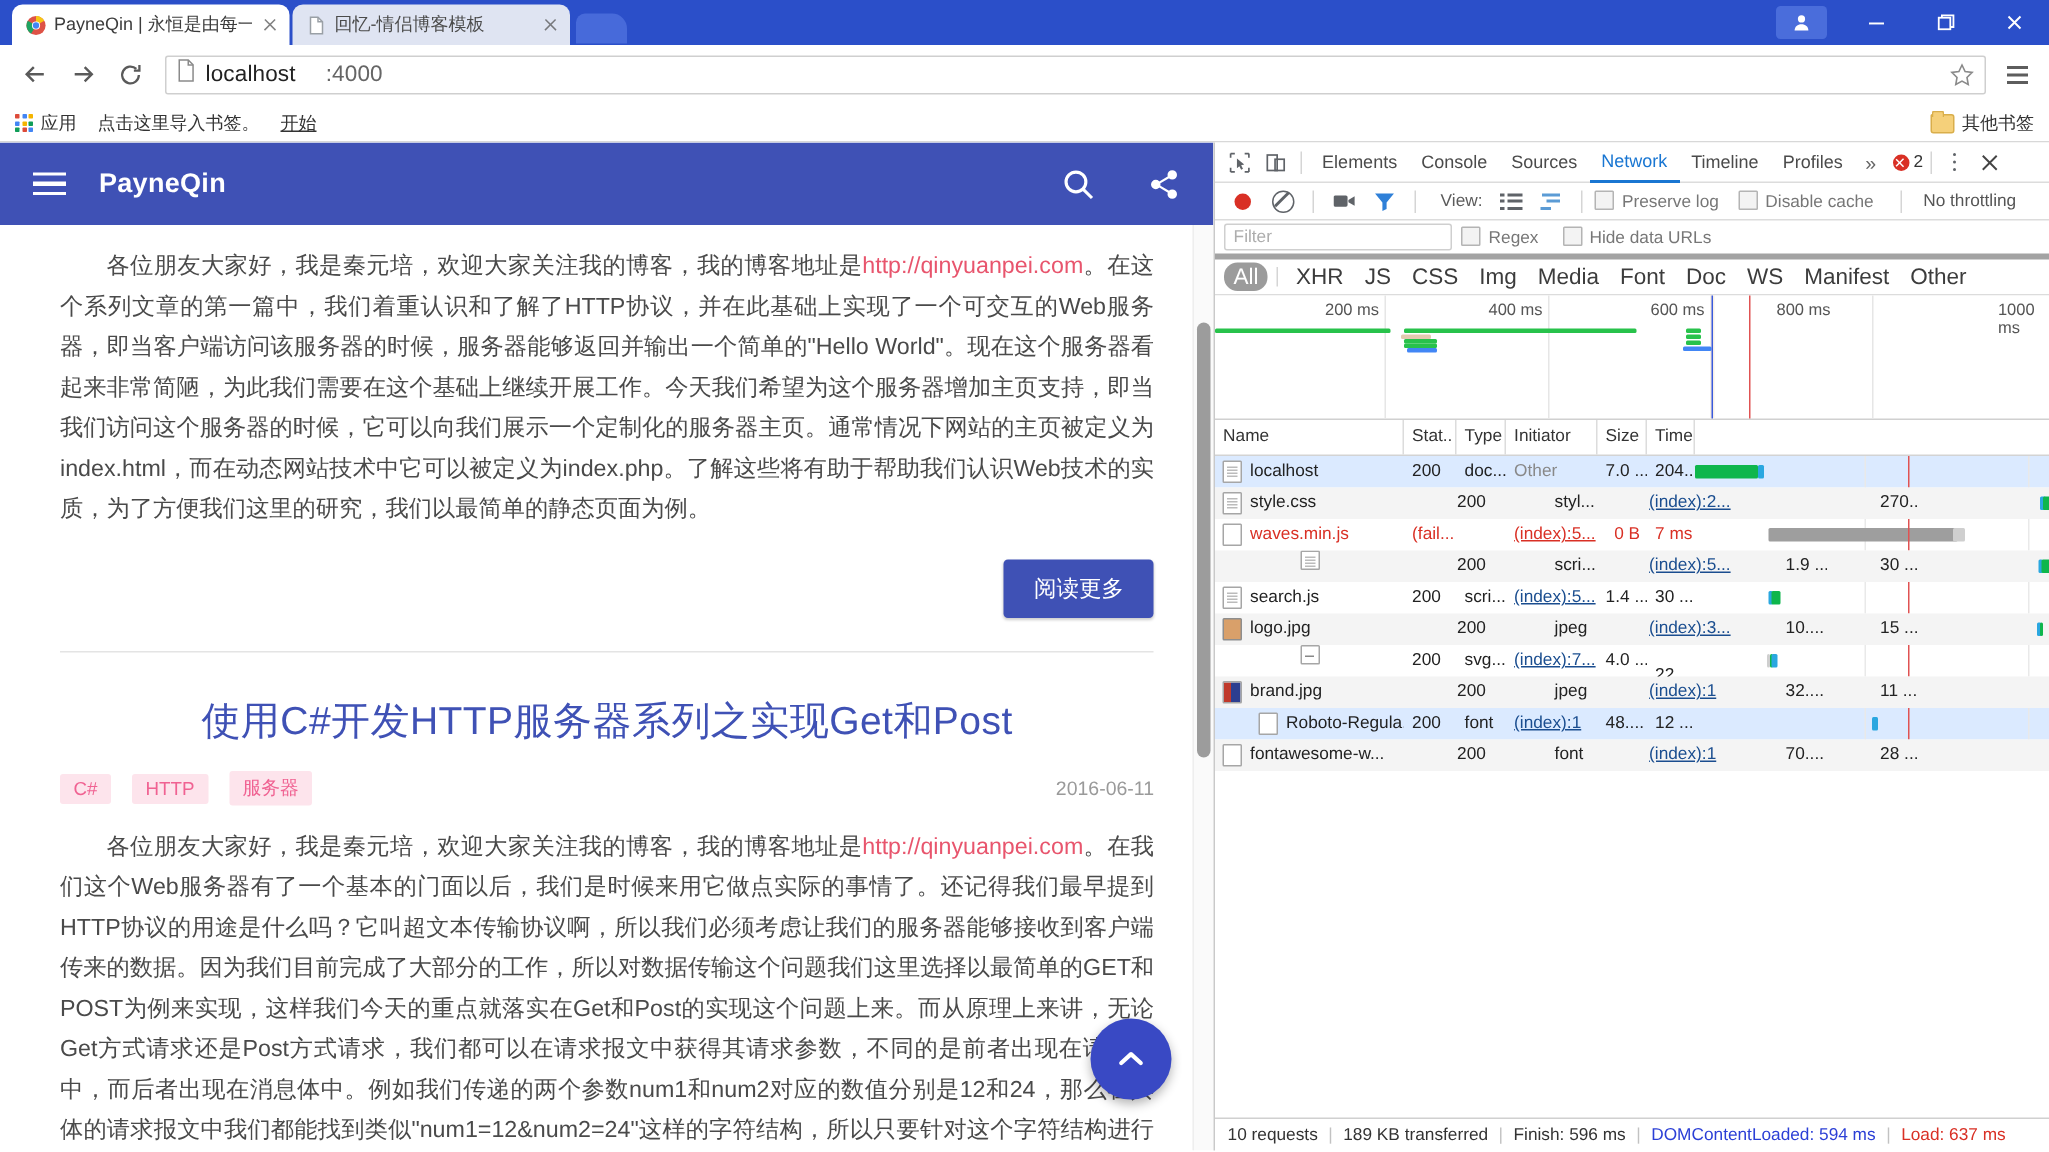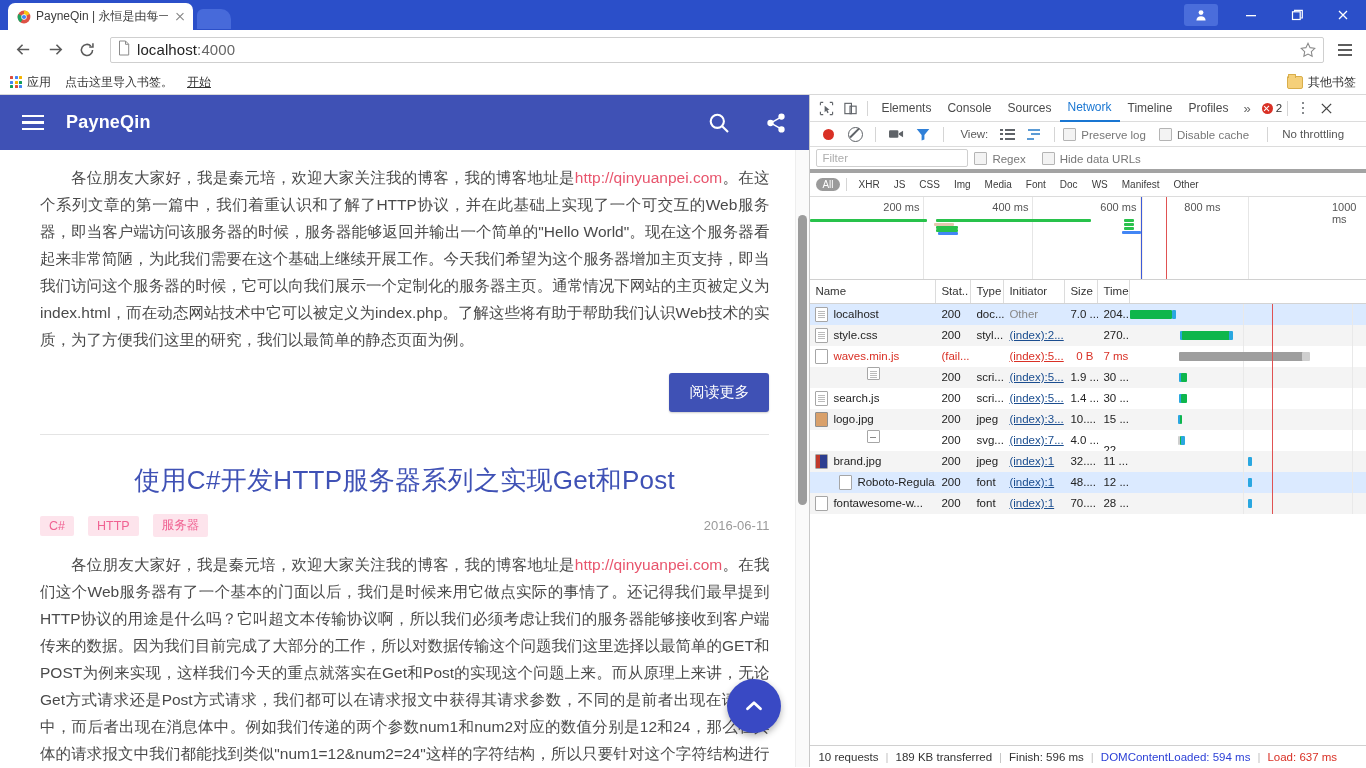--- a/index.html
+++ b/index.html
@@ -51,21 +51,21 @@
     padding:0 8px;box-sizing:border-box;gap:2px;
     border-bottom:1px solid #fff;
   }
   .navbtn{width:30px;height:30px;display:flex;align-items:center;justify-content:center;color:#5a5a5a;}
   .omnibox{
     flex:1;height:26px;margin:0 6px;border:1px solid #cfcfcf;border-radius:2px;
     display:flex;align-items:center;padding:0 6px;box-sizing:border-box;gap:6px;
     background:#fff;
   }
   .omnibox .urltext{font-size:15px;color:#222;letter-spacing:.1px;}
-  .omnibox .urltext .dim{color:#666;}
+  .omnibox .urltext .dim{color:#666;margin-left:20px;}
   .omni-star{width:18px;height:18px;color:#8a8a8a;}
   .menu-btn{width:26px;height:30px;display:flex;align-items:center;justify-content:center;}
   .menu-btn i{display:block;width:14px;height:2px;background:#5d5d5d;box-shadow:0 -5px 0 #5d5d5d,0 5px 0 #5d5d5d;}
 
   
   .bookmarkbar{
     height:25px;background:#fff;display:flex;align-items:center;
     padding:0 10px;box-sizing:border-box;font-size:12px;color:#333;gap:14px;
     border-bottom:1px solid #d8d8d8;position:relative;
   }
@@ -184,21 +184,21 @@
   .filterinput{
     width:152px;height:18px;border:1px solid #cfcfcf;border-radius:2px;background:#fff;
     font-size:11.5px;color:#333;padding:0 5px;box-sizing:border-box;font-family:inherit;
   }
   .filterinput::placeholder{color:#adadad;}
 
   .dt-typebar{
     height:24px;border-bottom:1px solid #dcdcdc;padding:0 6px;box-sizing:border-box;
     display:flex;align-items:center;gap:2px;
   }
-  .typechip{padding:1px 6px;border-radius:9px;color:#3c3c3c;font-size:10px;}
+  .typechip{padding:1px 6px;border-radius:9px;color:#3c3c3c;font-size:15px;}
   .typechip.sel{background:#9b9b9b;color:#fff;}
   .typesep{width:1px;height:13px;background:#d5d5d5;margin:0 4px;}
 
   
   .overview{height:82px;border-bottom:1px solid #d0d0d0;position:relative;background:#fff;}
   .ov-ticks{position:absolute;inset:0;}
   .ov-tick{position:absolute;top:0;bottom:0;width:1px;background:#e6e6e6;}
   .ov-tlabel{position:absolute;top:4px;font-size:11px;color:#555;transform:translateX(-100%);padding-right:4px;}
   .ov-bar{position:absolute;height:2.5px;background:#28c24b;border-radius:1px;}
   .ov-bar.blue{background:#4286f5;}
@@ -211,21 +211,21 @@
   .dt-table{flex:1;overflow:hidden;position:relative;}
   .th-row{
     display:flex;height:23px;align-items:center;border-bottom:1px solid #d3d3d3;
     background:#fff;font-size:11.5px;color:#333;position:relative;
   }
   .th{padding:0 5px;box-sizing:border-box;border-right:1px solid #dcdcdc;height:23px;line-height:23px;overflow:hidden;white-space:nowrap;}
   .tr{
     display:flex;height:21px;align-items:center;font-size:11.5px;color:#222;position:relative;
   }
   .tr.odd{background:#fff;}
-  .tr.even{background:#f4f4f4;}
+  .tr.even{background:#f4f4f4;gap:30px;}
   .tr.sel{background:#dbeaff;}
   .tr.err .td{color:#d93025;}
   .td{padding:0 5px;box-sizing:border-box;height:21px;line-height:21px;overflow:hidden;white-space:nowrap;text-overflow:clip;}
   .td.name{display:flex;align-items:center;gap:5px;}
   .td.num{text-align:right;}
   .td.init a{color:#1a4d8f;text-decoration:underline;}
   .tr.err .td.init a{color:#d93025;}
   .fileic{width:11px;height:13px;border:1px solid #a6a6a6;background:#fff;flex:0 0 11px;position:relative;border-radius:1px;}
   .fileic.lines:before{content:"";position:absolute;left:2px;top:2.5px;width:7px;height:1px;background:#bbb;
     box-shadow:0 2px 0 #bbb,0 4px 0 #bbb,0 6px 0 #bbb;}
@@ -263,20 +263,30 @@
       <span class="favicon">
         <svg width="14" height="14" viewBox="0 0 14 14">
           <circle cx="7" cy="7" r="6.4" fill="#de5246"></circle>
           <path d="M7 .6A6.4 6.4 0 0 1 12.5 3.9L7 7z" fill="#f7c615"></path>
           <path d="M1.5 3.9 7 7l-3.3 5.5A6.4 6.4 0 0 1 1.5 3.9z" fill="#1da462"></path>
           <circle cx="7" cy="7" r="2.7" fill="#fff"></circle>
           <circle cx="7" cy="7" r="2.1" fill="#4285f4"></circle>
         </svg>
       </span>
       <span class="tab-title">PayneQin | 永恒是由每一</span>
+      <span class="tab-close"></span>
+    </div>
+    <div class="tab inactive">
+      <span class="favicon">
+        <svg width="14" height="14" viewBox="0 0 14 14">
+          <path d="M3 1.5h5l3 3v8H3z" fill="#fff" stroke="#9aa0a6" stroke-width="1"></path>
+          <path d="M8 1.5v3h3" fill="none" stroke="#9aa0a6" stroke-width="1"></path>
+        </svg>
+      </span>
+      <span class="tab-title">回忆-情侣博客模板</span>
       <span class="tab-close"></span>
     </div>
     <div class="newtab"></div>
 
     <div class="wincontrols">
       <div class="wc profile">
         <svg width="14" height="14" viewBox="0 0 14 14" fill="#fff">
             <circle cx="7" cy="4.6" r="2.4"></circle>
             <path d="M2.4 12.4c0-2.6 2-4.2 4.6-4.2s4.6 1.6 4.6 4.2z"></path>
           </svg>

